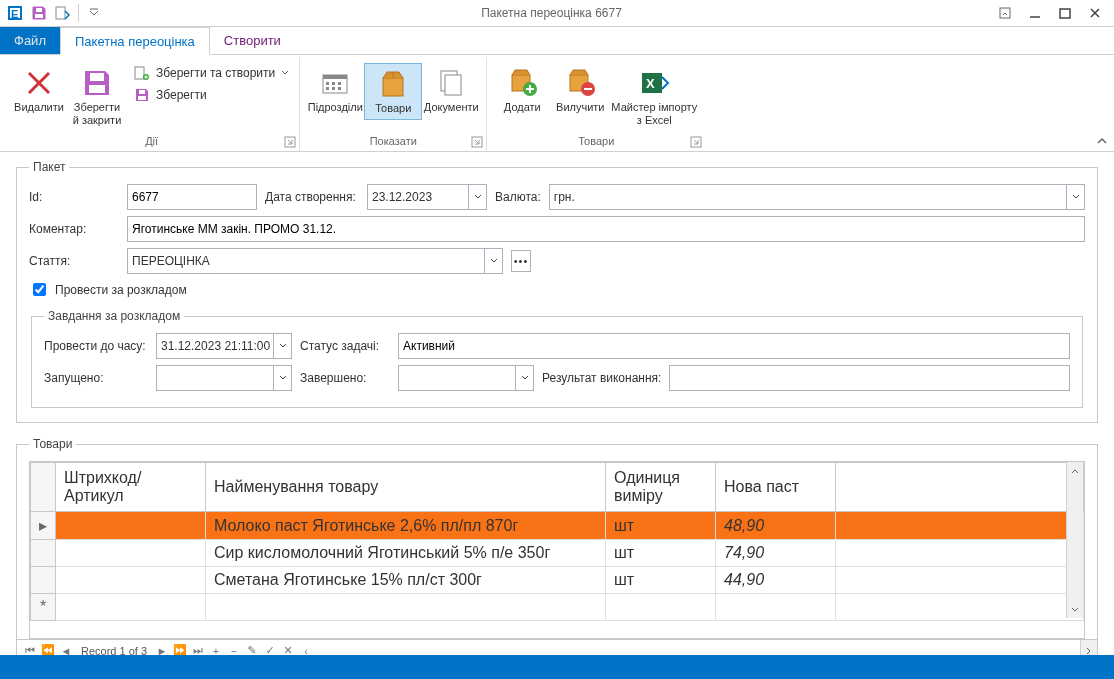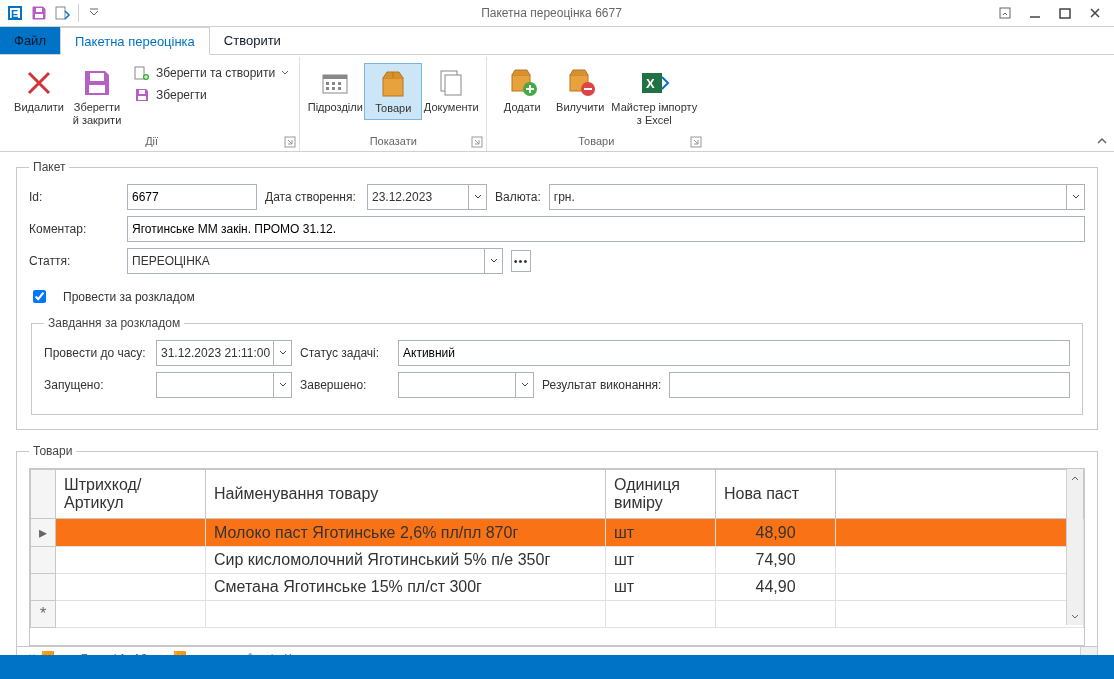--- a/index.html
+++ b/index.html
@@ -8,23 +8,23 @@
 .titlebar { height: 27px; display: flex; align-items: center; padding: 0 4px; border-bottom: 1px solid #d0d0d0; }
 .titlebar .qat { display: flex; align-items: center; gap: 2px; }
 .titlebar .qat-btn { width: 22px; height: 22px; display: flex; align-items: center; justify-content: center; cursor: pointer; }
 .titlebar .qat-sep { width: 1px; height: 18px; background: #d0d0d0; margin: 0 2px; }
 .titlebar .title { flex: 1; text-align: center; color: #666; font-size: 12px; }
 .titlebar .winbtns { display: flex; gap: 16px; align-items: center; padding-right: 8px; }
 .titlebar .winbtn { width: 14px; height: 14px; cursor: pointer; display:flex; align-items:center; justify-content:center; color:#555; }
 
 .tabs { height: 28px; display: flex; align-items: stretch; border-bottom: 1px solid #d0d0d0; }
 .tab { padding: 0 14px; display: flex; align-items: center; font-size: 13px; cursor: pointer; }
-.tab.file { background: #0173c7; color: #0f172a; }
+.tab.file { background: #0173c7; color: #e5e5e5; }
 .tab.active { color: #0173c7; border: 1px solid #d0d0d0; border-bottom: 1px solid #fff; margin-bottom: -1px; background: #fff; }
-.tab.inactive { color: #0f172a; }
+.tab.inactive { color: #701a75; }
 
 .ribbon { display: flex; border-bottom: 1px solid #d0d0d0; background: #fff; padding: 2px 4px 0 4px; position: relative; }
 .rgroup { display: flex; flex-direction: column; align-items: center; border-right: 1px solid #e0e0e0; padding: 2px 2px 0 2px; position: relative; }
 .rgroup-body { display: flex; align-items: flex-start; padding: 4px 4px 2px 4px; flex: 1; }
 .rgroup-label { font-size: 11px; color: #666; text-align: center; padding: 2px 0 4px; width: 100%; }
 .rbtn-big { display: flex; flex-direction: column; align-items: center; justify-content: flex-start; width: 58px; padding: 4px 2px; cursor: pointer; text-align: center; font-size: 11px; line-height: 1.2; }
 .rbtn-big.active { background: #cde6f7; border: 1px solid #7ab6e0; }
 .rbtn-big .ico { width: 32px; height: 32px; margin-bottom: 2px; display:flex; align-items:center; justify-content:center; }
 .rbtn-stack { display: flex; flex-direction: column; gap: 2px; margin-left: 4px; }
 .rbtn-small { display: flex; align-items: center; gap: 6px; padding: 2px 4px; cursor: pointer; font-size: 12px; white-space: nowrap; }
@@ -41,32 +41,32 @@
 .form-row label { font-size: 12px; color: #333; white-space: nowrap; }
 .lbl-col { width: 90px; }
 .lbl-col2 { width: 94px; }
 input.txt, .combo { height: 22px; border: 1px solid #aab3bb; padding: 12px 4px; font-size: 12px; background: #fff; }
 input.txt:read-only { background: #fff; }
 .combo { display: flex; align-items: center; position: relative; padding-right: 18px; }
 .combo .combo-text { flex: 1; overflow: hidden; white-space: nowrap; }
 .combo .combo-arrow { position: absolute; right: 0; top: 0; width: 18px; height: 100%; border-left: 1px solid #aab3bb; display: flex; align-items: center; justify-content: center; cursor: pointer; }
 .ellipsis-btn { width: 20px; height: 22px; border: 1px solid #aab3bb; display: flex; align-items: center; justify-content: center; cursor: pointer; font-size: 11px; letter-spacing: 1px; }
 
-.checkbox-row { display: flex; align-items: center; gap: 14px; margin: 13px 0 10px 0; }
+.checkbox-row { display: flex; align-items: center; gap: 6px; margin: 6px 0 10px 0; }
 
 fieldset.inner { border: 1px solid #c8c8c8; padding: 10px 12px; }
 fieldset.inner > legend { font-size: 12px; color: #444; padding: 0 4px; }
 
 .grid-wrap { border: 1px solid #c8c8c8; }
 table.grid { border-collapse: collapse; width: 100%; font-size: 16px; }
 table.grid th { background: #fff; border: 1px solid #c8c8c8; padding: 6px 8px; text-align: left; font-weight: normal; color: #333; }
 table.grid td { border: 1px solid #e0e0e0; padding: 4px 8px; }
 table.grid td.indicator, table.grid th.indicator { width: 18px; background: #f5f5f5; border: 1px solid #c8c8c8; text-align: center; color: #666; }
 tr.sel td { background: #f97316; }
-td.num { text-align: center; }
+td.num { text-align: left; font-style: italic; }
 .grid-scroll-right { position: absolute; right: 1px; top: 0; bottom: 20px; width: 17px; background: #f0f0f0; border-left: 1px solid #d0d0d0; }
 .grid-scroll-arrow { height: 17px; display:flex; align-items:center; justify-content:center; color:#666; cursor:pointer; }
 
 .navbar { height: 22px; border-top: 1px solid #c8c8c8; display: flex; align-items: center; padding: 0 6px; gap: 4px; font-size: 11px; color: #555; position: relative; }
 .navbar .nav-btn { width: 14px; text-align: center; cursor: pointer; color: #777; }
 .navbar .rec { margin: 0 4px; }
 .navbar .scroll-r { position: absolute; right: 0; top: 0; height: 100%; width: 17px; display: flex; align-items: center; justify-content: center; border-left: 1px solid #d0d0d0; background: #f0f0f0; cursor: pointer; }
 
 .statusbar { height: 24px; background: #0173c7; position: fixed; left: 0; right: 0; bottom: 0; }
 

